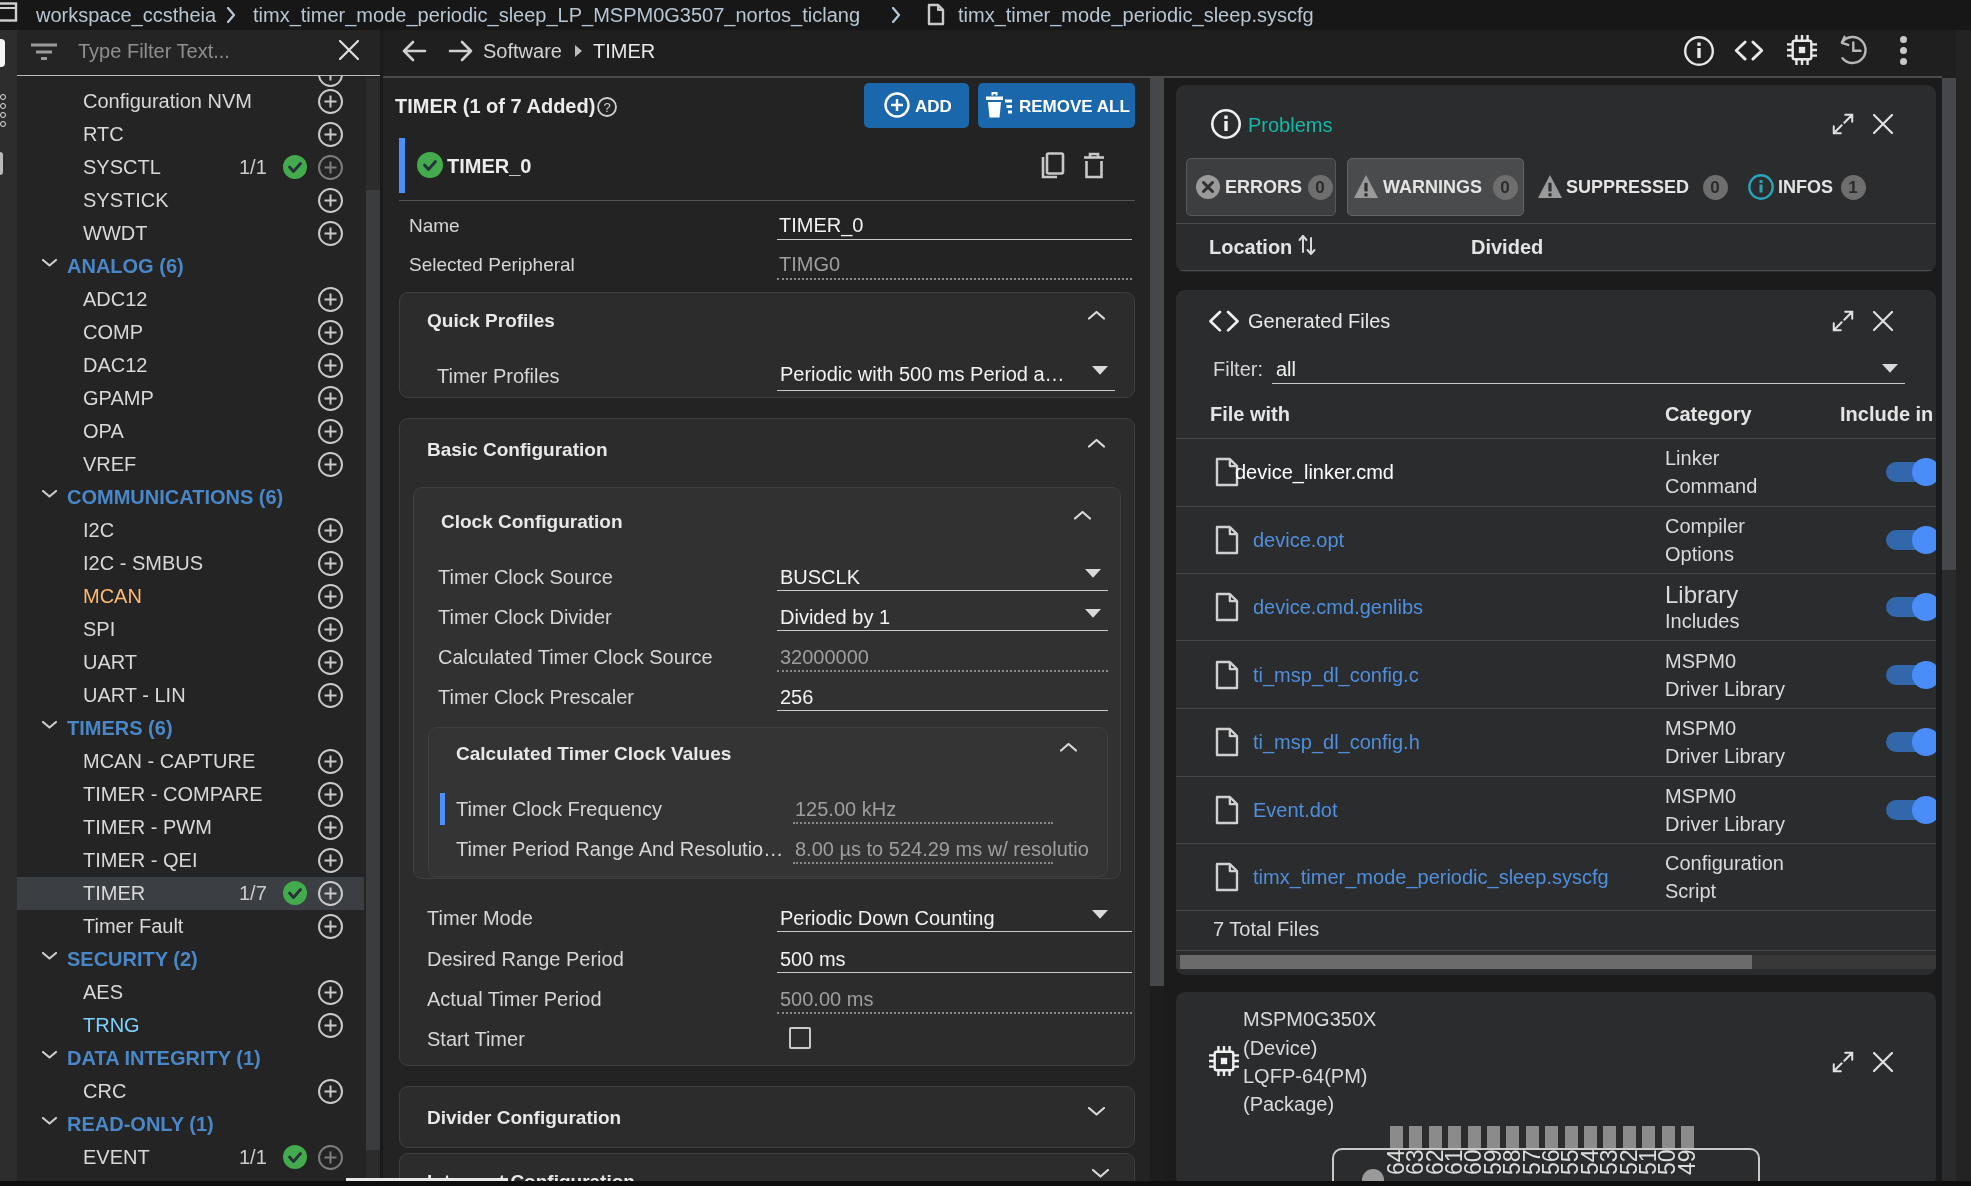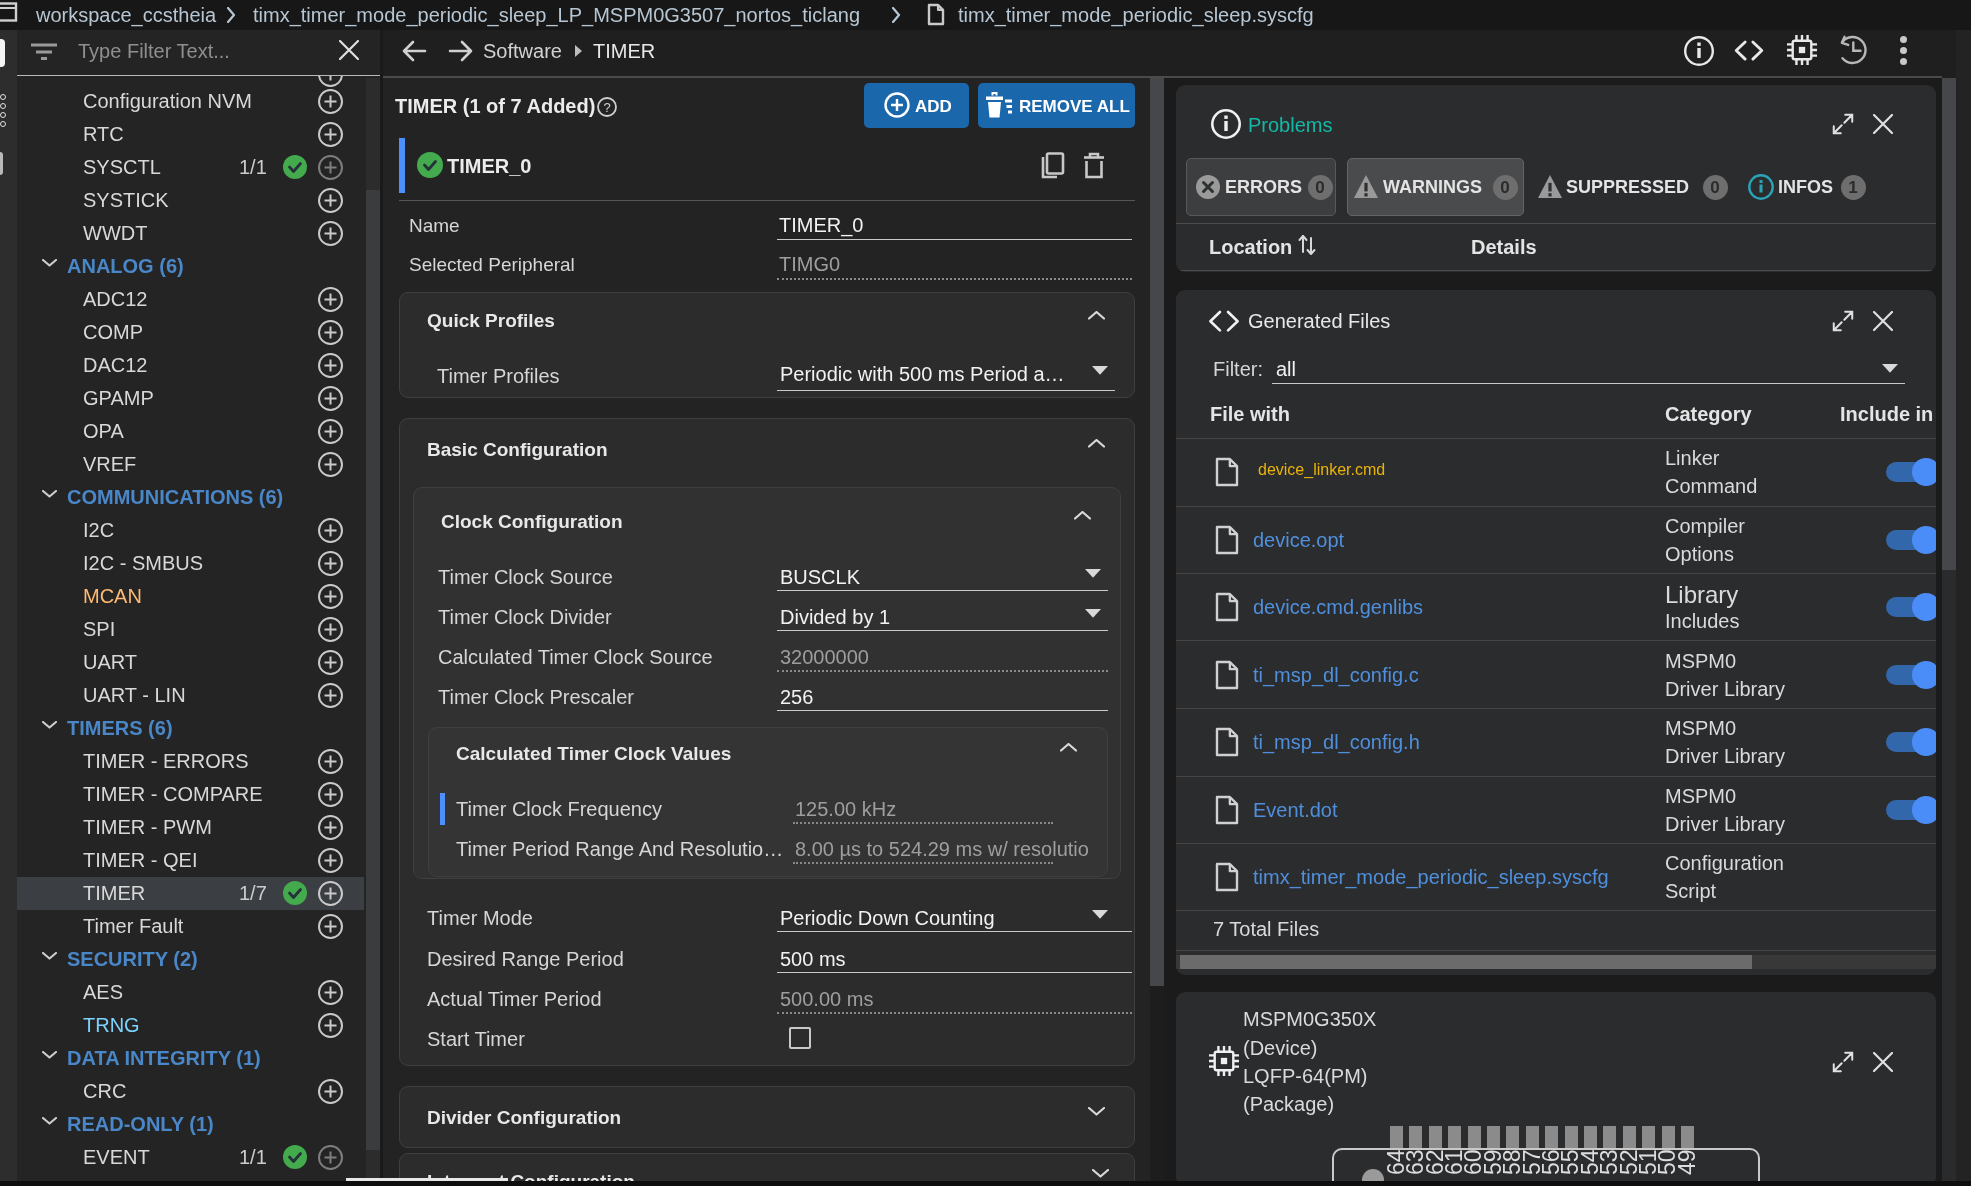--- a/index.html
+++ b/index.html
@@ -142,21 +142,21 @@
     </svg>
 <div class="txt" style="left:66px;top:655px;font-size:20px;color:#d8d8d8">UART - LIN</div>
 <svg class="abs" style="left:299.5px;top:651.5px" width="27.0" height="27.0">
       <circle cx="13.5" cy="13.5" r="11.5" fill="none" stroke="#c9c9c9" stroke-width="2"></circle>
       <path d="M7.5 13.5 h12 M13.5 7.5 v12" stroke="#c9c9c9" stroke-width="2" fill="none"></path>
     </svg>
 <svg class="abs" style="left:24.5px;top:691px" width="15" height="10.5">
       <path d="M1 1 L7.5 6.5 L14 1" stroke="#cccccc" stroke-width="2.2" fill="none" stroke-linecap="round" stroke-linejoin="round"></path>
     </svg>
 <div class="txt b" style="left:50px;top:688px;color:#4a87c8;font-size:20px">TIMERS (6)</div>
-<div class="txt" style="left:66px;top:721px;font-size:20px;color:#d8d8d8">TIMER - ERRORS</div>
+<div class="txt" style="left:66px;top:721px;font-size:20px;color:#d8d8d8">MCAN - CAPTURE</div>
 <svg class="abs" style="left:299.5px;top:717.5px" width="27.0" height="27.0">
       <circle cx="13.5" cy="13.5" r="11.5" fill="none" stroke="#c9c9c9" stroke-width="2"></circle>
       <path d="M7.5 13.5 h12 M13.5 7.5 v12" stroke="#c9c9c9" stroke-width="2" fill="none"></path>
     </svg>
 <div class="txt" style="left:66px;top:754px;font-size:20px;color:#d8d8d8">TIMER - COMPARE</div>
 <svg class="abs" style="left:299.5px;top:750.5px" width="27.0" height="27.0">
       <circle cx="13.5" cy="13.5" r="11.5" fill="none" stroke="#c9c9c9" stroke-width="2"></circle>
       <path d="M7.5 13.5 h12 M13.5 7.5 v12" stroke="#c9c9c9" stroke-width="2" fill="none"></path>
     </svg>
 <div class="txt" style="left:66px;top:787px;font-size:20px;color:#d8d8d8">TIMER - PWM</div>
@@ -429,21 +429,21 @@
       <rect x="11.5" y="6" width="3" height="3" fill="#2aa3b8"></rect>
     </svg>
 <div class="txt b" style="left:602px;top:93px;font-size:18px;color:#e4e4e4">INFOS</div>
 <div class="abs" style="left:664.5px;top:89.5px;width:25.0px;height:25.0px;border-radius:50%;background:#6e6e6e;color:#2b2b2b;font-size:17px;font-weight:bold;text-align:center;line-height:25.0px">1</div>
 <div class="abs" style="left:0;top:138px;width:760px;height:1px;background:#4c4c4c"></div>
 <div class="txt b" style="left:33px;top:152px;font-size:20px;color:#e4e4e4">Location</div>
 <svg class="abs" style="left:122px;top:147px" width="19" height="26">
       <path d="M5 20 V4 M5 4 L1.5 8 M5 4 L8.5 8" stroke="#d8d8d8" stroke-width="2" fill="none" stroke-linecap="round" stroke-linejoin="round"></path>
       <path d="M13 6 V22 M13 22 L9.5 18 M13 22 L16.5 18" stroke="#d8d8d8" stroke-width="2" fill="none" stroke-linecap="round" stroke-linejoin="round"></path>
     </svg>
-<div class="txt b" style="left:295px;top:152px;font-size:20px;color:#e4e4e4">Details</div>
+<div class="txt b" style="left:295px;top:152px;font-size:20px;color:#e4e4e4">Divided</div>
 <div class="abs" style="left:0;top:185px;width:760px;height:1px;background:#4c4c4c"></div>
 </div>
 <div class="abs" style="left:1176px;top:290px;width:760px;height:685px;background:#2b2c2e;border-radius:9px;overflow:hidden">
 <svg class="abs" style="left:31.0px;top:19.78px" width="34" height="22.44">
       <path d="M12.92 2 L3.4000000000000004 11.22 L12.92 20.44 M21.08 2 L30.6 11.22 L21.08 20.44" stroke="#f0f0f0" stroke-width="2.6" fill="none" stroke-linecap="round" stroke-linejoin="round"></path>
     </svg>
 <div class="txt " style="left:72px;top:21px;font-size:20px;color:#e8e8e8">Generated Files</div>
 <svg class="abs" style="left:656.0px;top:20.0px" width="22" height="22">
       <path d="M13.2 1.76 h7.04 v7.04 M20.240000000000002 1.76 L12.32 9.68" stroke="#e0e0e0" stroke-width="2" fill="none" stroke-linecap="round"></path>
       <path d="M8.8 20.240000000000002 h-7.04 v-7.04 M1.76 20.240000000000002 L9.68 12.32" stroke="#e0e0e0" stroke-width="2" fill="none" stroke-linecap="round"></path>
@@ -458,21 +458,21 @@
       <path d="M0 0 L16 0 L8.0 8.8 Z" fill="#d9d9d9"></path>
     </svg>
 <div class="txt b" style="left:34px;top:114px;font-size:20px;color:#e4e4e4">File with</div>
 <div class="txt b" style="left:489px;top:114px;font-size:20px;color:#e4e4e4">Category</div>
 <div class="txt b" style="left:664px;top:114px;font-size:20px;color:#e4e4e4">Include in B</div>
 <div class="abs" style="left:0;top:148px;width:760px;height:1px;background:#454545"></div>
 <svg class="abs" style="left:39px;top:167.0px" width="24" height="30">
       <path d="M2 2 h12.879999999999999 l7.120000000000001 7.120000000000001 v18.88 h-20 z" fill="none" stroke="#d0d0d0" stroke-width="2.4" stroke-linejoin="round"></path>
       <path d="M14.879999999999999 2 v7.120000000000001 h7.120000000000001" fill="none" stroke="#d0d0d0" stroke-width="2.4" stroke-linejoin="round"></path>
     </svg>
-<div class="txt " style="left:82px;top:172.0px;font-size:16px;color:#eab308">device_linker.cmd</div>
+<div class="txt " style="left:59px;top:172.0px;font-size:20px;color:#ffffff">device_linker.cmd</div>
 <div class="txt " style="left:489px;top:158.0px;font-size:20px;color:#dadada">Linker</div>
 <div class="txt " style="left:489px;top:186.0px;font-size:20px;color:#dadada">Command</div>
 <div class="abs" style="left:710px;top:172.0px;width:52px;height:20px;border-radius:10px;background:#3367ab"></div>
     <div class="abs" style="left:736px;top:168.0px;width:28px;height:28px;border-radius:50%;background:#4b8df8"></div>
 <div class="abs" style="left:0;top:216px;width:760px;height:1px;background:#454545"></div>
 <svg class="abs" style="left:39px;top:234.5px" width="24" height="30">
       <path d="M2 2 h12.879999999999999 l7.120000000000001 7.120000000000001 v18.88 h-20 z" fill="none" stroke="#d0d0d0" stroke-width="2.4" stroke-linejoin="round"></path>
       <path d="M14.879999999999999 2 v7.120000000000001 h7.120000000000001" fill="none" stroke="#d0d0d0" stroke-width="2.4" stroke-linejoin="round"></path>
     </svg>
 <div class="txt " style="left:77px;top:239.5px;font-size:20px;color:#4f8fdc">device.opt</div>

